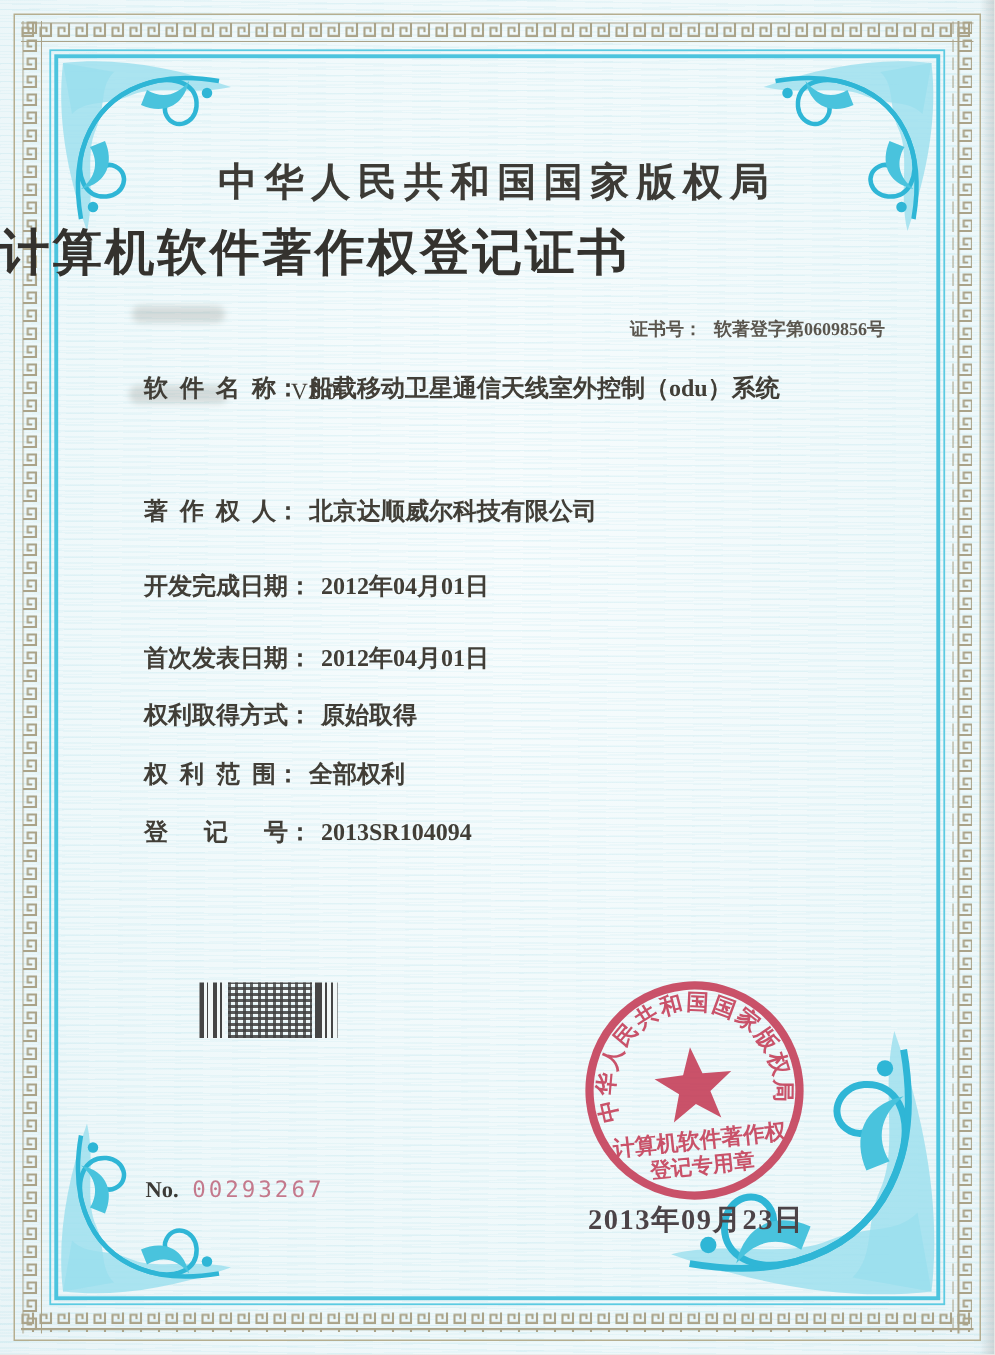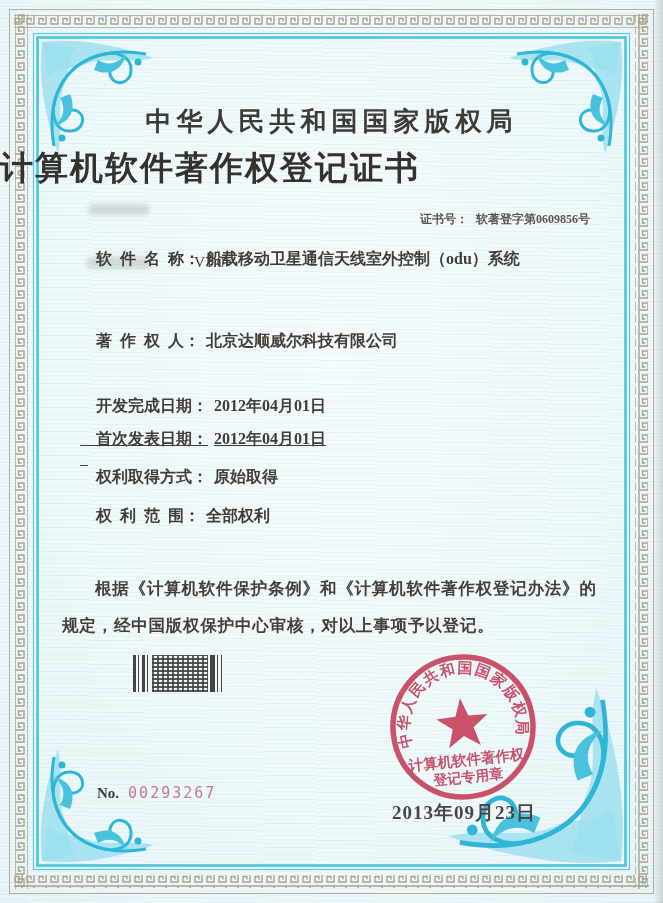--- a/index.html
+++ b/index.html
@@ -18,21 +18,21 @@
   .authority{position:absolute;left:0;top:104px;width:100%;margin:0;text-align:center;
     font-size:26px;font-weight:700;letter-spacing:5px;color:#3d3b36;}
   .cert-title{position:absolute;left:0;top:146px;width:100%;margin:0;
     font-size:33px;font-weight:700;letter-spacing:2px;color:#34322e;}
   .certno{position:absolute;left:408px;top:196px;font-size:12px;font-weight:600;color:#5a564e;white-space:pre;}
   .certno .cv{margin-left:8px;text-align:right;}
   .field{position:absolute;left:80px;font-size:16px;font-weight:600;color:#413e37;white-space:pre;}
   .field .lab{white-space:pre;}
   .field .val{margin-left:6px;white-space:pre;}
   .f-name{top:231px;} .f-name2{position:absolute;left:194px;top:253px;font-size:15.5px;font-weight:400;color:#413e37;}
-  .f-owner{top:313px;} .f-dev{top:378px;} .f-pub{top:411px;text-decoration:underline;}
+  .f-owner{top:313px;} .f-dev{top:363px;} .f-pub{top:411px;}
   .f-acq{top:449px;} .f-scope{top:488px;} .f-reg{top:527px;}
   .statement{position:absolute;left:62px;top:570px;width:544px;margin:0;
     font-size:16.5px;font-weight:600;line-height:37px;letter-spacing:0.8px;
     text-indent:2em;color:#43403a;}
   .smudge{position:absolute;background:rgba(140,142,138,0.28);filter:blur(2px);border-radius:7px;}
   .s1{left:88px;top:204px;width:62px;height:11px;}
   .s2{left:86px;top:257px;width:66px;height:12px;}
   .barcode{position:absolute;left:133px;top:655px;width:92px;height:37px;display:flex;}
   .bc-l{width:17px;background:repeating-linear-gradient(90deg,#454545 0 3px,#f1f7f7 3px 5px,#454545 5px 6px,#f1f7f7 6px 9px);}
   .bc-r{width:15px;background:repeating-linear-gradient(90deg,#454545 0 5px,#f1f7f7 5px 7px,#454545 7px 8px,#f1f7f7 8px 11px,#454545 11px 12px,#f1f7f7 12px 15px);}
@@ -113,22 +113,24 @@
   </div>
 
   <div class="field f-scope">
     <span class="lab">权  利  范  围：</span><span class="val">全部权利</span>
   </div>
 
   <div class="field f-acq">
     <span class="lab">权利取得方式：</span><span class="val">原始取得</span>
   </div>
 
+  <div class="field f-reg">
+    <span class="lab">登      记      号：</span><span class="val">2013SR104094</span>
+  </div>
 
-  <p class="statement">根据《计算机软件保护条例》和《计算机软件著作权登记办法》的规定，经中国版权保护中心审核，对以上事项予以登记。</p>
 
   <div class="barcode">
     <div class="bc-l"></div>
     <div class="bc-m"></div>
     <div class="bc-r"></div>
   </div>
 
   <div class="issue-date">2013年09月23日</div>
 
   <svg class="seal" width="172" height="172" viewBox="0 0 172 172" aria-hidden="true">

